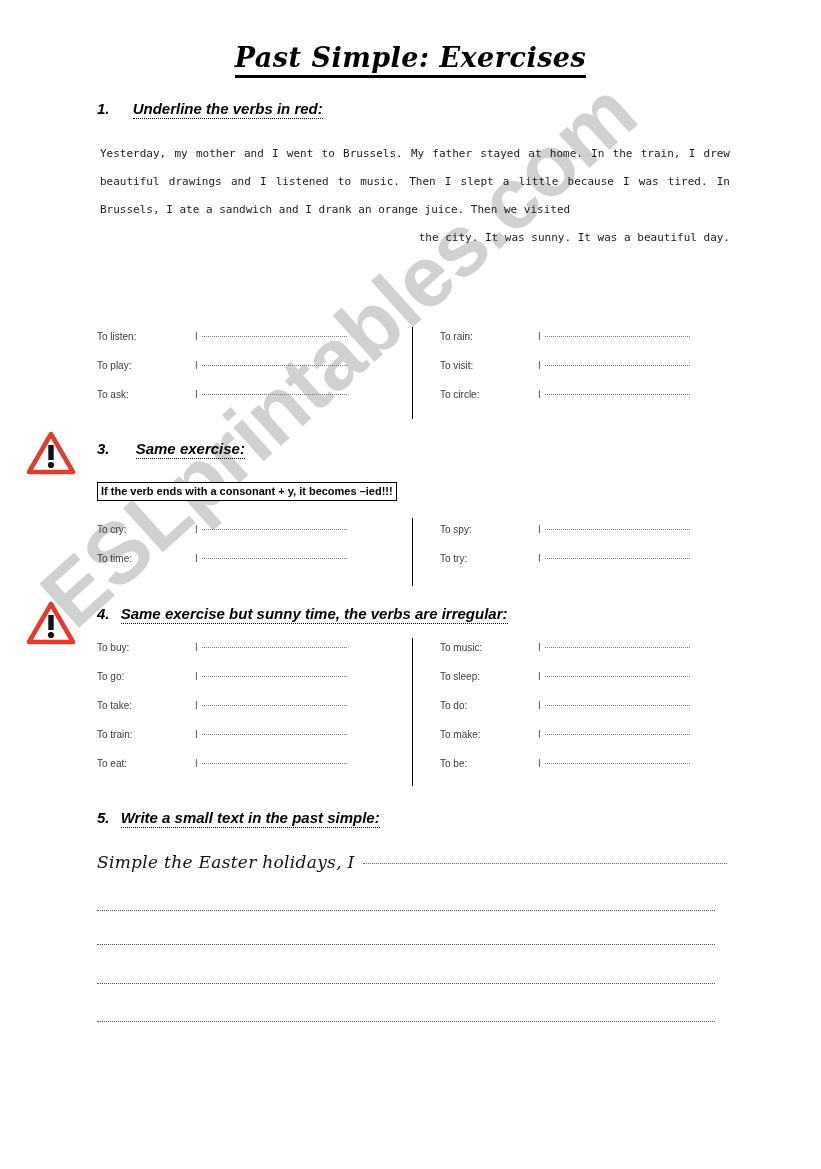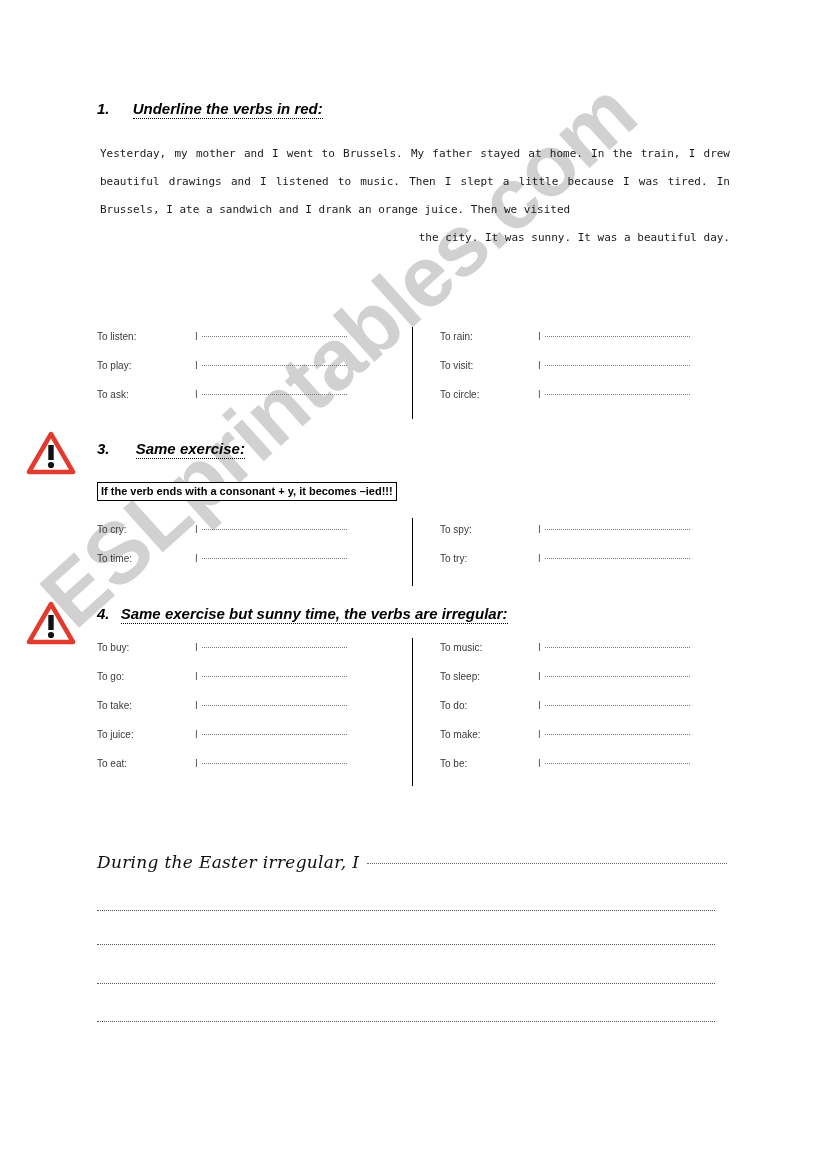--- a/index.html
+++ b/index.html
@@ -196,20 +196,23 @@
 </style>
 </head>
 <body>
 
 <div class="watermark">
   <div class="watermark-text">ESLprintables.com</div>
 </div>
 
 <div class="page">
 
+  <div class="title">
+    <span>Past Simple: Exercises</span>
+  </div>
 
   <div class="q-heading" style="left:97px; top:100px;">
     <span class="q-num">1.</span>
     <span class="q-text" style="margin-left:19px;">Underline the verbs in red:</span>
   </div>
 
   <div class="story">
     <span>Yesterday, my mother and I went to Brussels. My father stayed at home. In the train, I drew beautiful drawings and I listened to music. Then I slept a little because I was tired. In Brussels, I ate a sandwich and I drank an orange juice. Then we visited</span>
     <div class="story-last">the city. It was sunny. It was a beautiful day.</div>
   </div>
@@ -354,21 +357,21 @@
         </span>
       </div>
       <div class="verb-row">
         <span class="verb-label">To take:</span>
         <span class="verb-answer">
           <span class="verb-i">I</span>
           <span class="dots-short"></span>
         </span>
       </div>
       <div class="verb-row">
-        <span class="verb-label">To juice:</span>
+        <span class="verb-label">To train:</span>
         <span class="verb-answer">
           <span class="verb-i">I</span>
           <span class="dots-short"></span>
         </span>
       </div>
       <div class="verb-row">
         <span class="verb-label">To eat:</span>
         <span class="verb-answer">
           <span class="verb-i">I</span>
           <span class="dots-short"></span>
@@ -408,23 +411,27 @@
       <div class="verb-row">
         <span class="verb-label">To be:</span>
         <span class="verb-answer">
           <span class="verb-i">I</span>
           <span class="dots-short"></span>
         </span>
       </div>
     </div>
   </div>
 
+  <div class="q-heading" style="left:97px; top:809px;">
+    <span class="q-num">5.</span>
+    <span class="q-text" style="margin-left:7px;">Write a small text in the past simple:</span>
+  </div>
 
   <div class="cursive-line">
-    <span class="cursive">During the Easter irregular, I</span>
+    <span class="cursive">Simple the Easter holidays, I</span>
     <span class="cursive-dots"></span>
   </div>
 
   <div class="write-line" style="top:910px;"></div>
   <div class="write-line" style="top:944px;"></div>
   <div class="write-line" style="top:983px;"></div>
   <div class="write-line" style="top:1021px;"></div>
 
 </div>
 

